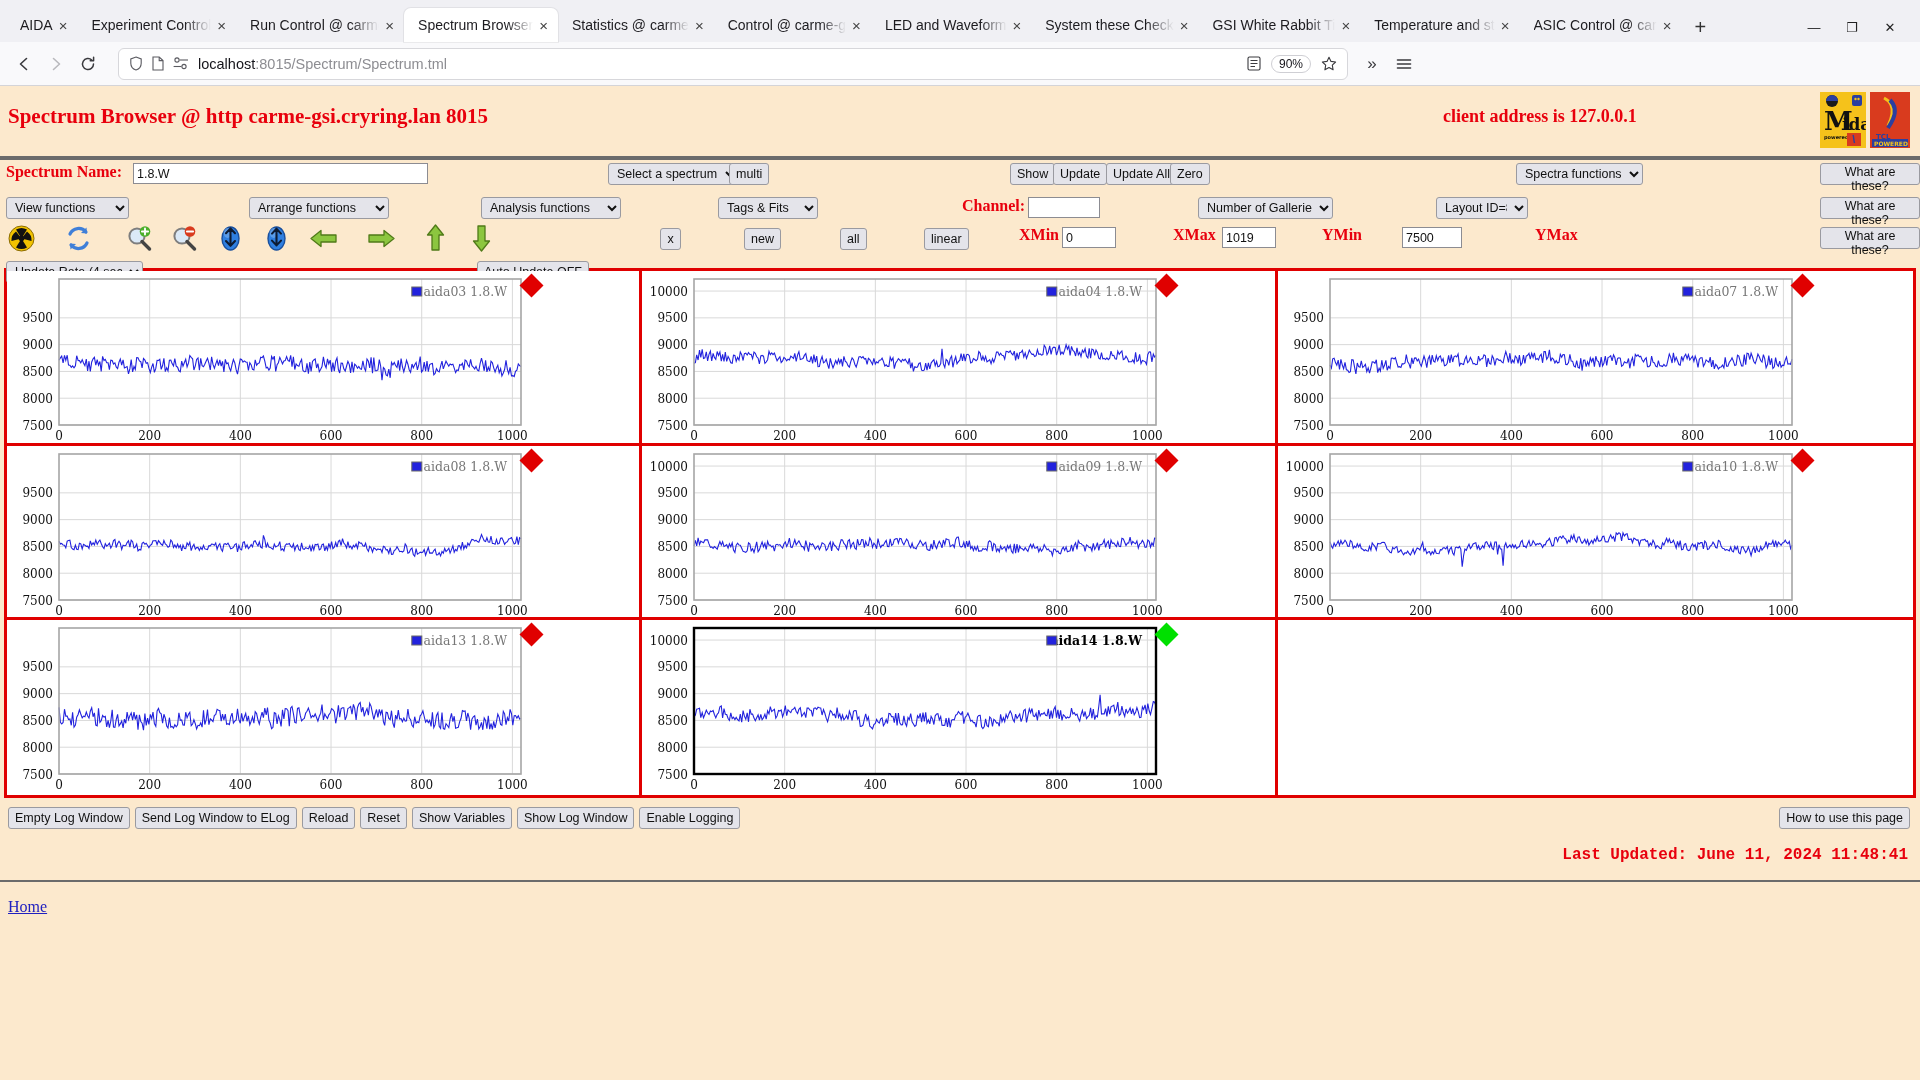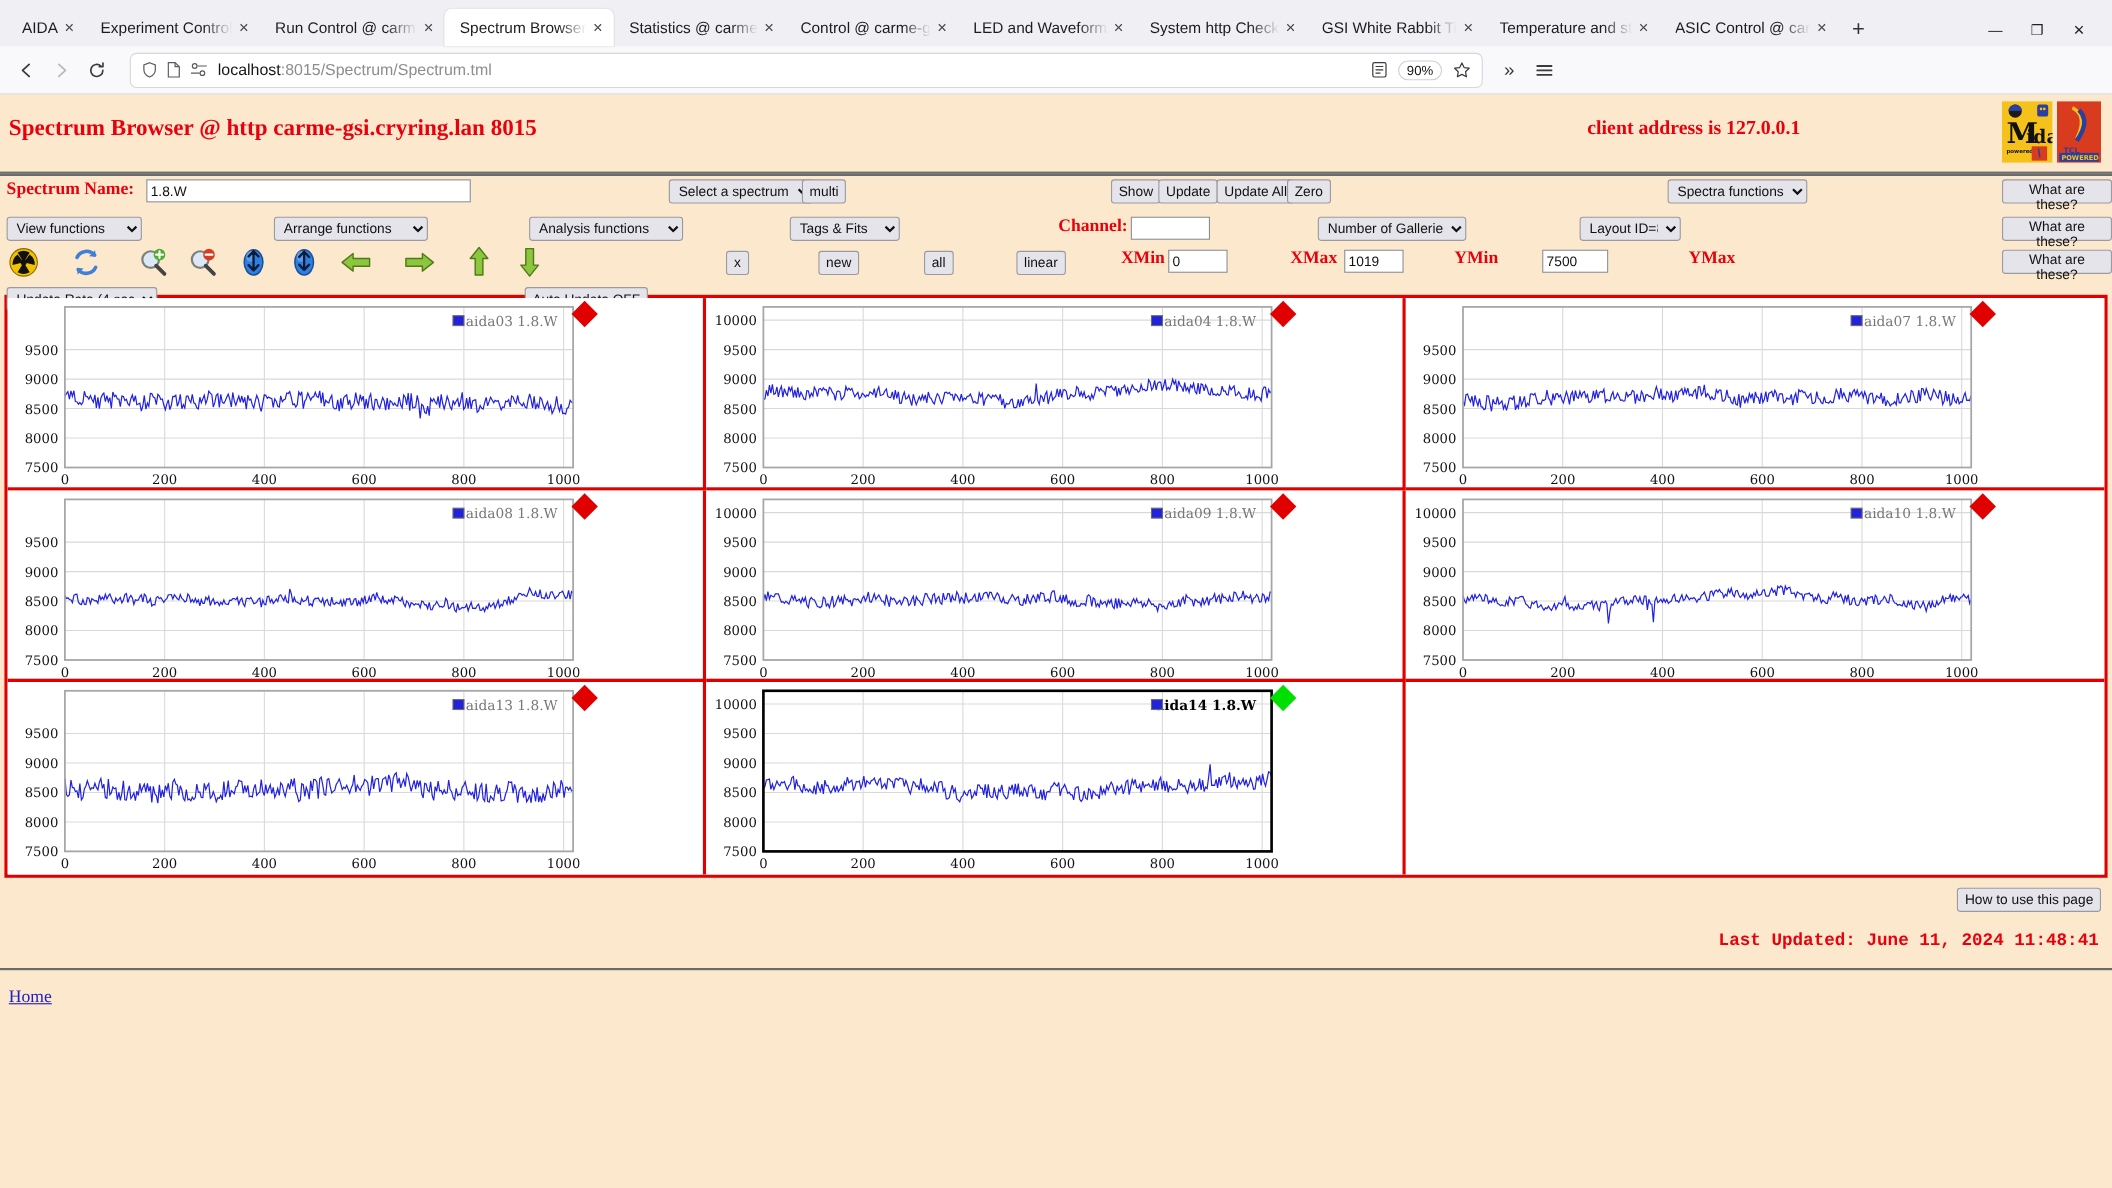--- a/index.html
+++ b/index.html
@@ -142,21 +142,21 @@
       </div>
       <div class="tab">
         <span class="tab-label">Control @ carme-g</span>
         <span class="tab-close">×</span>
       </div>
       <div class="tab">
         <span class="tab-label">LED and Waveform</span>
         <span class="tab-close">×</span>
       </div>
       <div class="tab">
-        <span class="tab-label">System http Check</span>
+        <span class="tab-label">System these Check</span>
         <span class="tab-close">×</span>
       </div>
       <div class="tab">
         <span class="tab-label">GSI White Rabbit Ti</span>
         <span class="tab-close">×</span>
       </div>
       <div class="tab">
         <span class="tab-label">Temperature and st</span>
         <span class="tab-close">×</span>
       </div>
@@ -679,20 +679,29 @@
             <text x="500" y="25" text-anchor="end" font-family="DejaVu Serif, serif" font-size="12.5" fill="#000" font-weight="bold">aida14 1.8.W</text>
             <rect x="404.8" y="16" width="10" height="9" fill="#2222dd" stroke="#6a6a6a" stroke-width="1"></rect>
           </svg>
         </div>
         <div class="diamond" style="background: rgb(0, 224, 0); left: 516px;"></div>
       </div>
       <div class="cell empty"></div>
     </div>
 
   <div style="position:relative; height:48px;">
+    <div id="footer-buttons" style="position:absolute; left:8px; top:9px; display:flex; gap:5px;">
+        <button>Empty Log Window</button>
+        <button>Send Log Window to ELog</button>
+        <button>Reload</button>
+        <button>Reset</button>
+        <button>Show Variables</button>
+        <button>Show Log Window</button>
+        <button>Enable Logging</button>
+      </div>
     <button style="position:absolute; right:10px; top:9px;">How to use this page</button>
   </div>
   <div style="position:relative; height:34px;">
     <span style="position:absolute; right:12px; top:0; color:#e8000d; font-family:Liberation Mono, monospace; font-weight:bold; font-size:16px;">Last Updated: June 11, 2024 11:48:41</span>
   </div>
   <hr class="hr">
   <div style="padding:16px 8px;">
     <a href="#" style="color:#2020c0; font-size:16px; font-family:'Liberation Serif',serif;">Home</a>
   </div>
 </div>

